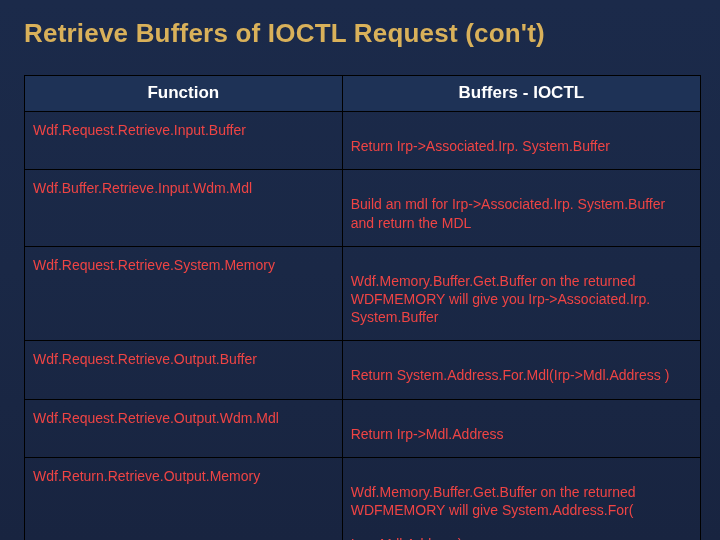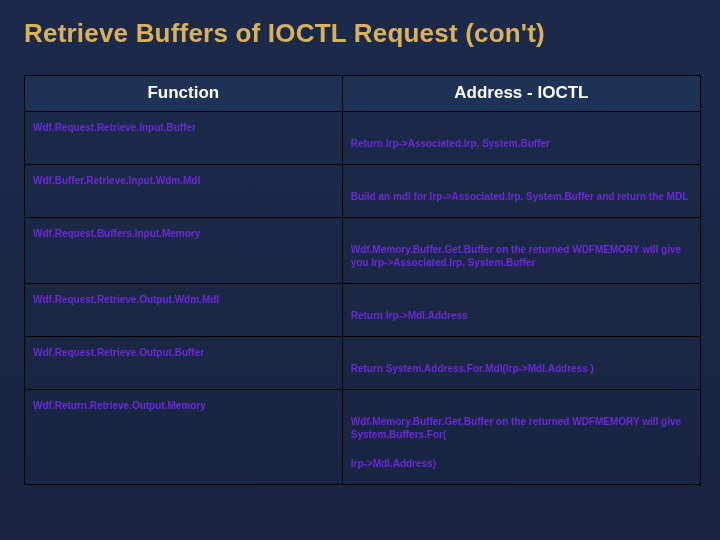--- a/index.html
+++ b/index.html
@@ -34,23 +34,23 @@
   table.data col.col-desc { width: 53%; }
   th {
     background: #1e3256;
     color: #ffffff;
     font-size: 17px;
     font-weight: bold;
     border: 1px solid #000;
     padding: 7px 8px 8px 8px;
   }
   td {
-    color: #6d28d9;
-    font-size: 10px;
-    font-weight: bold;
+    color: #ef4444;
+    font-size: 14px;
+    font-weight: normal;
     border: 1px solid #000;
     padding: 9px 10px 14px 8px;
     vertical-align: top;
     line-height: 1.3;
     word-break: break-word;
   }
   td.desc p {
     margin: 16px 0 4px 0;
   }
   td.desc p:last-child {
@@ -64,56 +64,56 @@
   <h1 class="title">Retrieve Buffers of IOCTL Request (con't)</h1>
 
   <table class="data">
     <colgroup>
       <col class="col-fn">
       <col class="col-desc">
     </colgroup>
     <thead>
       <tr>
         <th>Function</th>
-        <th>Address - IOCTL</th>
+        <th>Buffers - IOCTL</th>
       </tr>
     </thead>
     <tbody id="tbody">
         <tr>
           <td>Wdf.Request.Retrieve.Input.Buffer</td>
           <td class="desc">
             <p>Return Irp-&gt;Associated.Irp. System.Buffer</p>
           </td>
         </tr>
         <tr>
           <td>Wdf.Buffer.Retrieve.Input.Wdm.Mdl</td>
           <td class="desc">
             <p>Build an mdl for Irp-&gt;Associated.Irp. System.Buffer and return the MDL</p>
           </td>
         </tr>
         <tr>
-          <td>Wdf.Request.Buffers.Input.Memory</td>
+          <td>Wdf.Request.Retrieve.System.Memory</td>
           <td class="desc">
             <p>Wdf.Memory.Buffer.Get.Buffer on the returned WDFMEMORY will give you Irp-&gt;Associated.Irp. System.Buffer</p>
+          </td>
+        </tr>
+        <tr>
+          <td>Wdf.Request.Retrieve.Output.Buffer</td>
+          <td class="desc">
+            <p>Return System.Address.For.Mdl(Irp-&gt;Mdl.Address )</p>
           </td>
         </tr>
         <tr>
           <td>Wdf.Request.Retrieve.Output.Wdm.Mdl</td>
           <td class="desc">
             <p>Return Irp-&gt;Mdl.Address</p>
           </td>
         </tr>
         <tr>
-          <td>Wdf.Request.Retrieve.Output.Buffer</td>
-          <td class="desc">
-            <p>Return System.Address.For.Mdl(Irp-&gt;Mdl.Address )</p>
-          </td>
-        </tr>
-        <tr>
           <td>Wdf.Return.Retrieve.Output.Memory</td>
           <td class="desc">
-            <p>Wdf.Memory.Buffer.Get.Buffer on the returned WDFMEMORY will give System.Buffers.For(</p>
+            <p>Wdf.Memory.Buffer.Get.Buffer on the returned WDFMEMORY will give System.Address.For(</p>
             <p>Irp-&gt;Mdl.Address)</p>
           </td>
         </tr>
       </tbody>
   </table>
 </div>
 
 </body></html>

